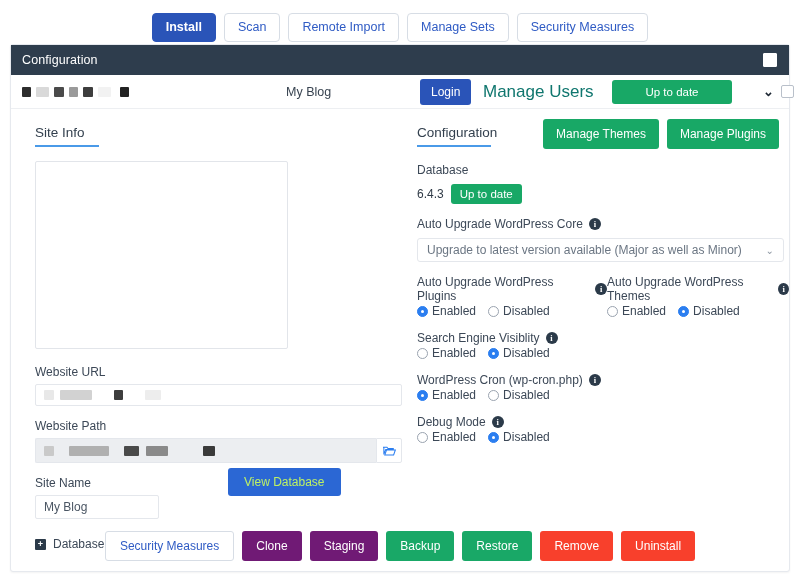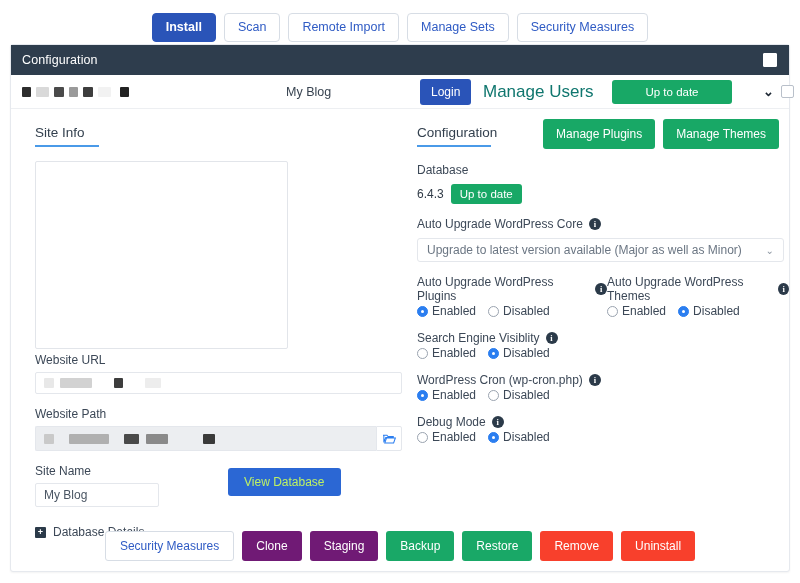--- a/index.html
+++ b/index.html
@@ -82,21 +82,21 @@
   .sec-title { font-size: 13.5px; color: #33404e; display: inline-block; padding-bottom: 5px; }
   .sec-underline { height: 2px; background: #4a9ae8; width: 64px; margin-bottom: 14px; }
   .sec-underline.wide { width: 74px; }
 
   .info-box {
     width: 253px; height: 188px; border: 1px solid #e2e5ea;
     background: #fff; border-radius: 2px;
   }
 
   .field-label { font-size: 12px; color: #3c4857; margin: 13px 0 5px; }
-  .field-label.first { margin-top: 4px; }
+  .field-label.first { margin-top: 16px; }
   .input-url {
     width: 367px; height: 22px; border: 1px solid #e4e7ec; background:#fff;
     border-radius: 2px; display: flex; align-items: center; padding: 0 8px; gap: 6px;
   }
   .path-wrap { display: flex; width: 367px; }
   .input-path {
     flex: 1; height: 25px; border: 1px solid #e4e7ec; border-right: none;
     background: #eceef1; border-radius: 2px 0 0 2px;
     display: flex; align-items: center; padding: 0 8px; gap: 7px;
   }
@@ -260,22 +260,22 @@
         <div class="db-row">
           <span class="plus-icon">+</span>
           <span class="db-label">Database Details</span>
         </div>
 
         <button class="btn-viewdb">View Database</button>
       </div>
 
       <div class="col-right">
         <div class="cfg-btns">
+          <button class="btn-green">Manage Themes</button>
           <button class="btn-green">Manage Plugins</button>
-          <button class="btn-green">Manage Themes</button>
         </div>
 
         <div class="sec-title">Configuration</div>
         <div class="sec-underline wide"></div>
 
         <div class="ver-label">Database</div>
         <div class="ver-row">
           <span class="ver-num">6.4.3</span>
           <span class="badge-green">Up to date</span>
         </div>

